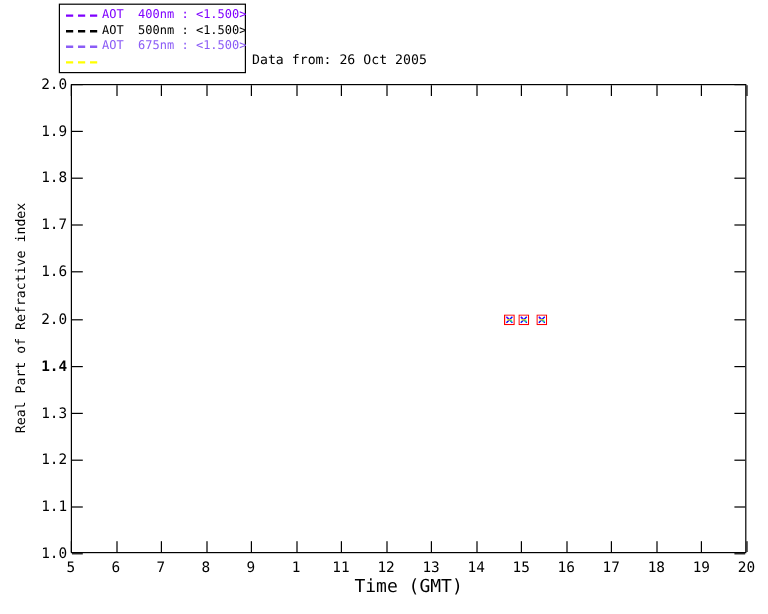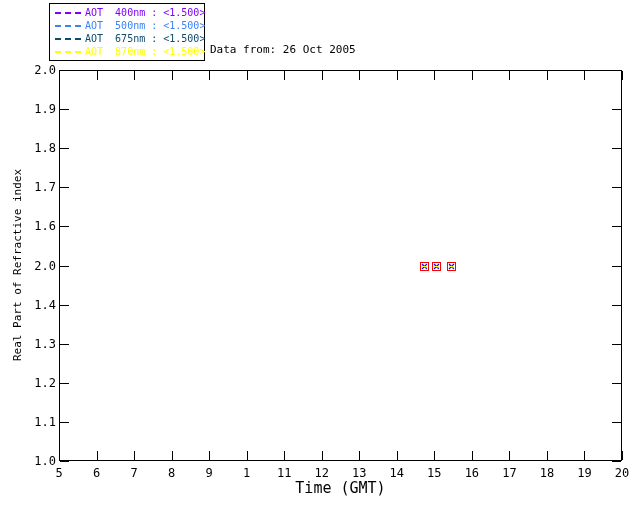--- a/index.html
+++ b/index.html
@@ -55,23 +55,23 @@
   }
   .marker{position:absolute;width:9px;height:9px;margin:-4px 0 0 -4px;}
 </style>
 </head>
 <body>
 
 <div class="page">
 
   <div class="legend" id="legend">
       <div class="legend-row" style="color: rgb(127, 0, 255);"><span class="legend-dash"></span><span class="legend-label">AOT  400nm : &lt;1.500&gt;</span></div>
-      <div class="legend-row" style="color: #3b82f6;"><span class="legend-dash"></span><span class="legend-label">AOT  500nm : &lt;1.500&gt;</span></div>
-      <div class="legend-row" style="color: #0c4a6e;"><span class="legend-dash"></span><span class="legend-label">AOT  675nm : &lt;1.500&gt;</span></div>
-      <div class="legend-row" style="color: rgb(255, 255, 0);"><span class="legend-dash"></span><span class="legend-label">AOT  870nm : &lt;1.500&gt;</span></div>
+      <div class="legend-row" style="color: #000000;"><span class="legend-dash"></span><span class="legend-label">AOT  500nm : &lt;1.500&gt;</span></div>
+      <div class="legend-row" style="color: #8b5cf6;"><span class="legend-dash"></span><span class="legend-label">AOT  675nm : &lt;1.500&gt;</span></div>
+      <div class="legend-row" style="color: rgb(255, 255, 0);"><span class="legend-dash"></span></div>
     </div>
 
   <div class="header">
     <div>Data from: 26 Oct 2005</div>
   </div>
 
   <div class="plot" id="plot">
     <div class="frame"></div>
     <div class="xtitle">Time (GMT)</div>
     <div class="ytitle">Real Part of Refractive index</div>
@@ -130,21 +130,21 @@
       <div class="tick ytick" style="top: 421.9px; left: 612px;"></div>
       <div class="ylab" style="top: 421.9px;">1.1</div>
       <div class="tick ytick" style="top: 382.8px; left: 60px;"></div>
       <div class="tick ytick" style="top: 382.8px; left: 612px;"></div>
       <div class="ylab" style="top: 382.8px;">1.2</div>
       <div class="tick ytick" style="top: 343.7px; left: 60px;"></div>
       <div class="tick ytick" style="top: 343.7px; left: 612px;"></div>
       <div class="ylab" style="top: 343.7px;">1.3</div>
       <div class="tick ytick" style="top: 304.6px; left: 60px;"></div>
       <div class="tick ytick" style="top: 304.6px; left: 612px;"></div>
-      <div class="ylab" style="top: 304.6px;">1.4</div>
+      <div class="ylab" style="top: 304.6px; font-weight: bold;">1.4</div>
       <div class="tick ytick" style="top: 265.5px; left: 60px;"></div>
       <div class="tick ytick" style="top: 265.5px; left: 612px;"></div>
       <div class="ylab" style="top: 265.5px;">2.0</div>
       <div class="tick ytick" style="top: 226.4px; left: 60px;"></div>
       <div class="tick ytick" style="top: 226.4px; left: 612px;"></div>
       <div class="ylab" style="top: 226.4px;">1.6</div>
       <div class="tick ytick" style="top: 187.3px; left: 60px;"></div>
       <div class="tick ytick" style="top: 187.3px; left: 612px;"></div>
       <div class="ylab" style="top: 187.3px;">1.7</div>
       <div class="tick ytick" style="top: 148.2px; left: 60px;"></div>

